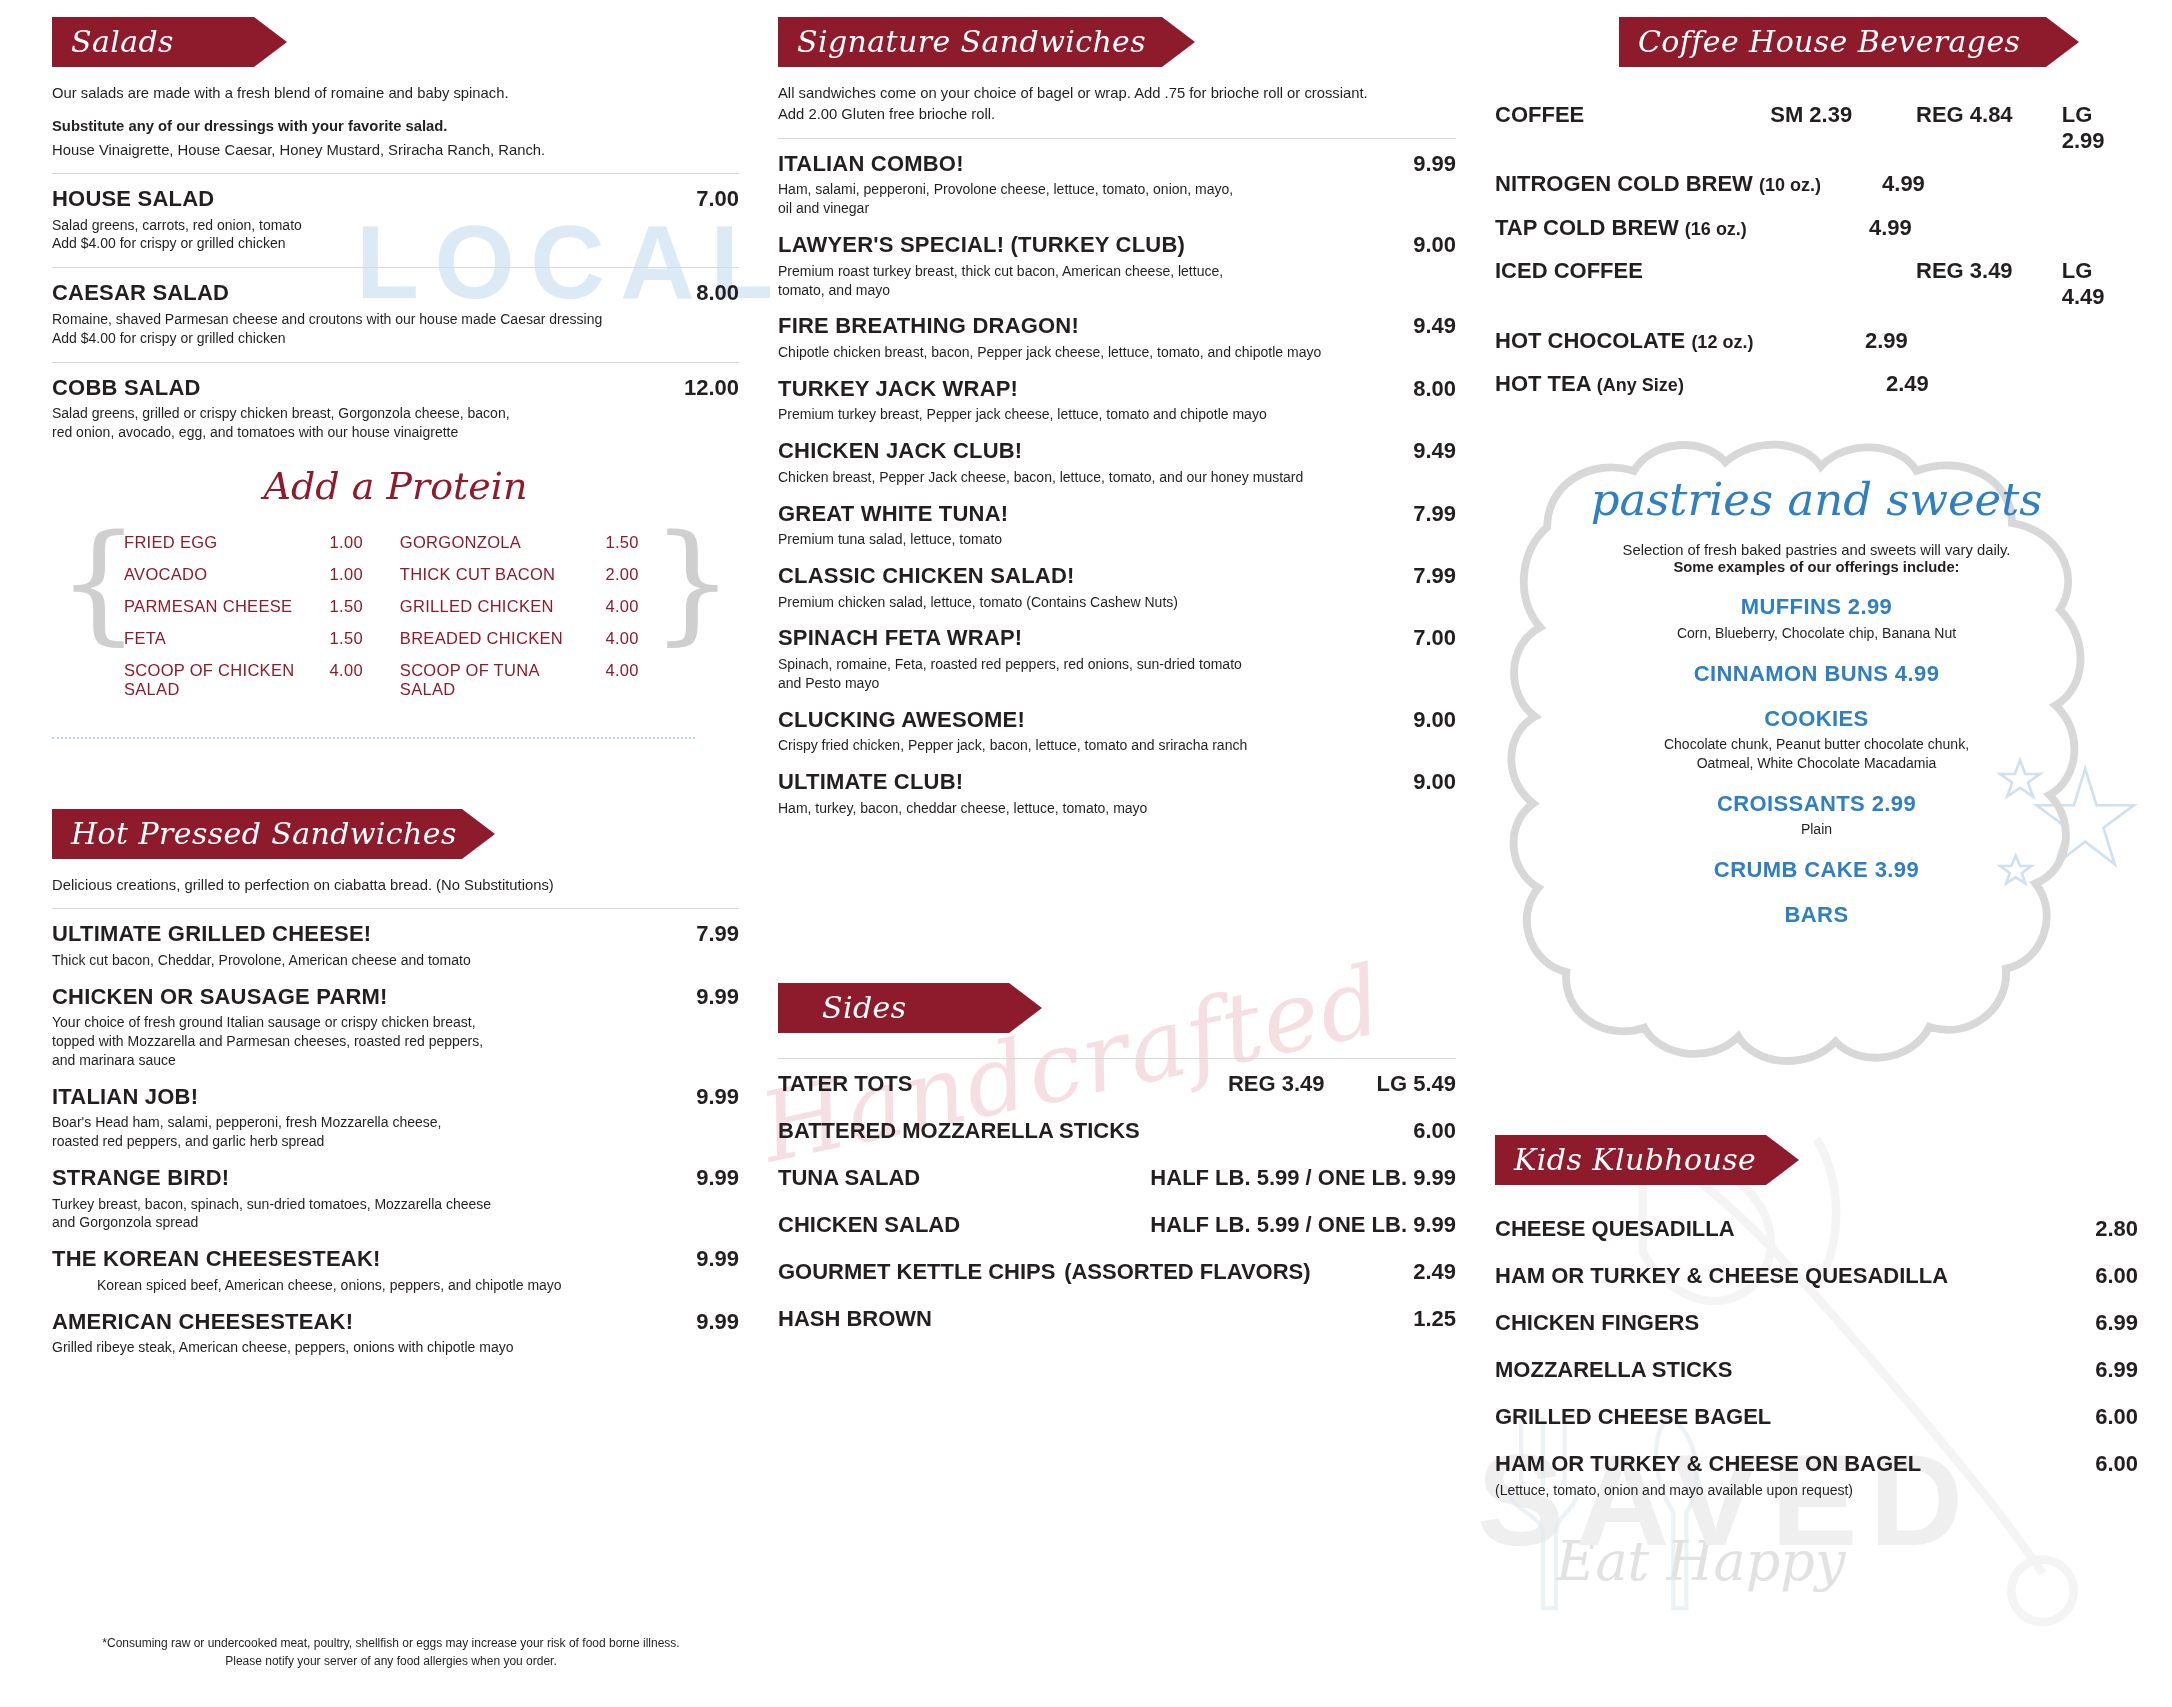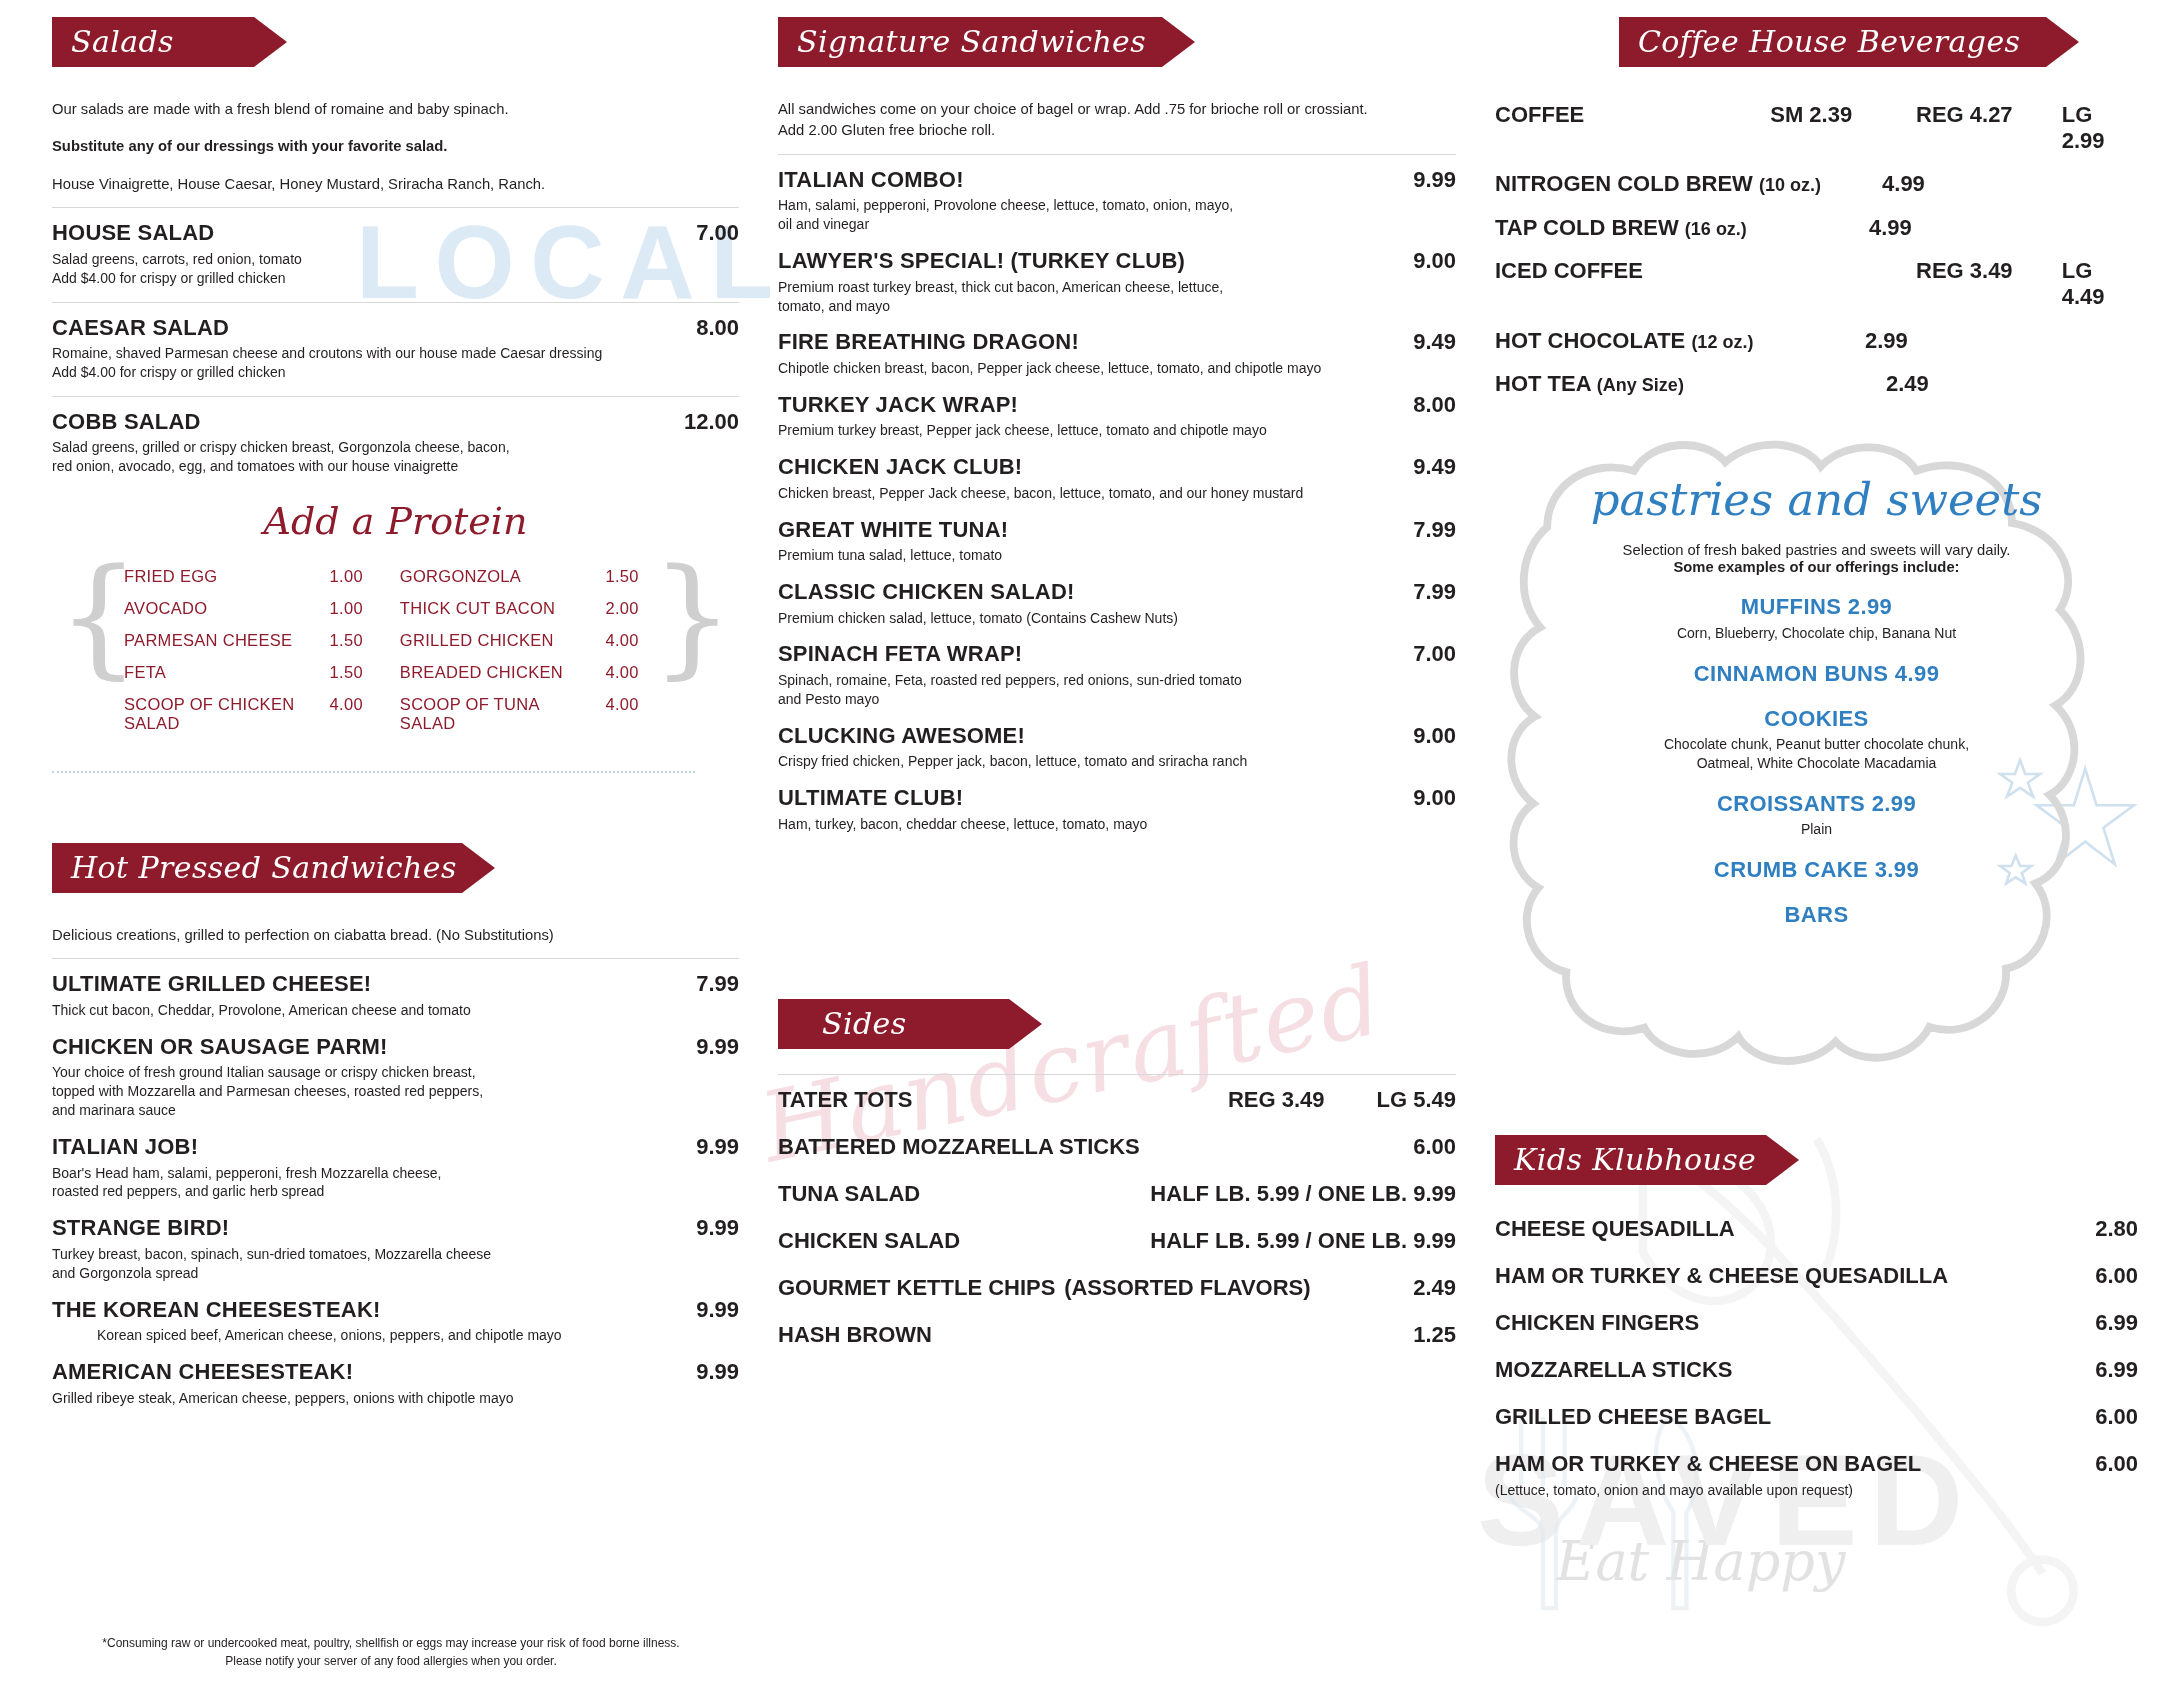--- a/index.html
+++ b/index.html
@@ -74,21 +74,21 @@
     white-space:nowrap;
   }
   .banner::after{
     content:"";position:absolute;top:0;right:-33px;
     border-top:25px solid transparent;
     border-bottom:25px solid transparent;
     border-left:33px solid #8e1b2b;
   }
   .banner-wrap{display:inline-block;position:relative;}
 
-  .intro{font-size:14.8px;line-height:1.45;margin:16px 0 12px 0;color:#231f20;}
+  .intro{font-size:14.8px;line-height:1.45;margin:0 0 12px 0;color:#231f20;}
   .intro strong{font-weight:700;}
 
   
   .item{margin:0 0 14px 0;}
   .item-head{display:flex;align-items:baseline;}
   .item-name{
     font-family:"Liberation Sans", sans-serif;
     font-weight:700;font-size:22px;letter-spacing:0.2px;
     flex:0 1 auto;
     text-transform:uppercase;
@@ -490,21 +490,21 @@
     <div class="banner-wrap" style="margin-left:96px;">
       <div class="banner" style="width:408px;margin-left:28px;">
         <span class="btext">Coffee House Beverages</span>
       </div>
     </div>
 
     <div style="margin-top:19px;">
       <div class="bev-row">
         <span class="bev-name">COFFEE</span>
         <span class="bev-c1">SM  2.39</span>
-        <span class="bev-c2">REG  4.27</span>
+        <span class="bev-c2">REG  4.84</span>
         <span class="bev-c3">LG  2.99</span>
       </div>
       <div class="bev-row">
         <span class="bev-name" style="width:auto;min-width:287px;">
           <span>NITROGEN COLD BREW</span>
           <span class="small">(10 oz.)</span>
         </span>
         <span class="bev-c2" style="padding-left:61px;">4.99</span>
       </div>
       <div class="bev-row">

